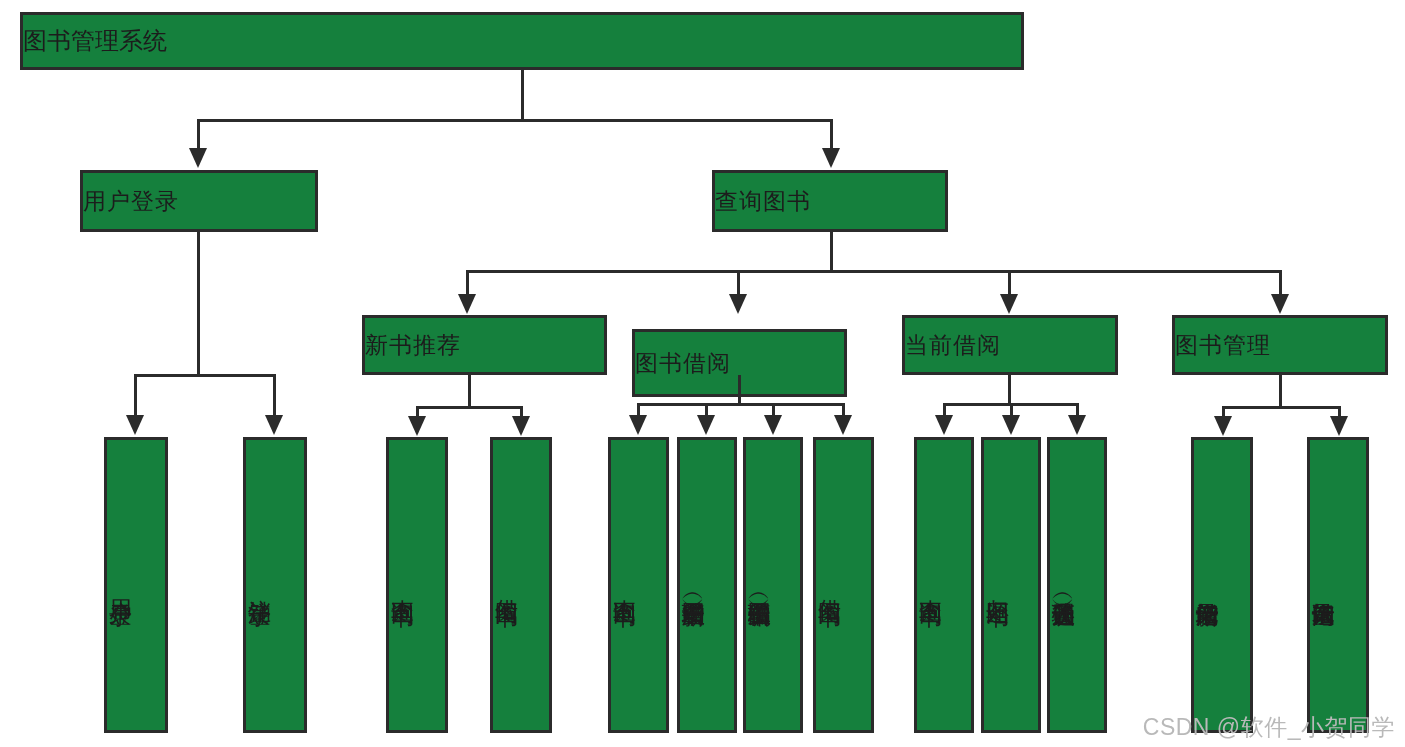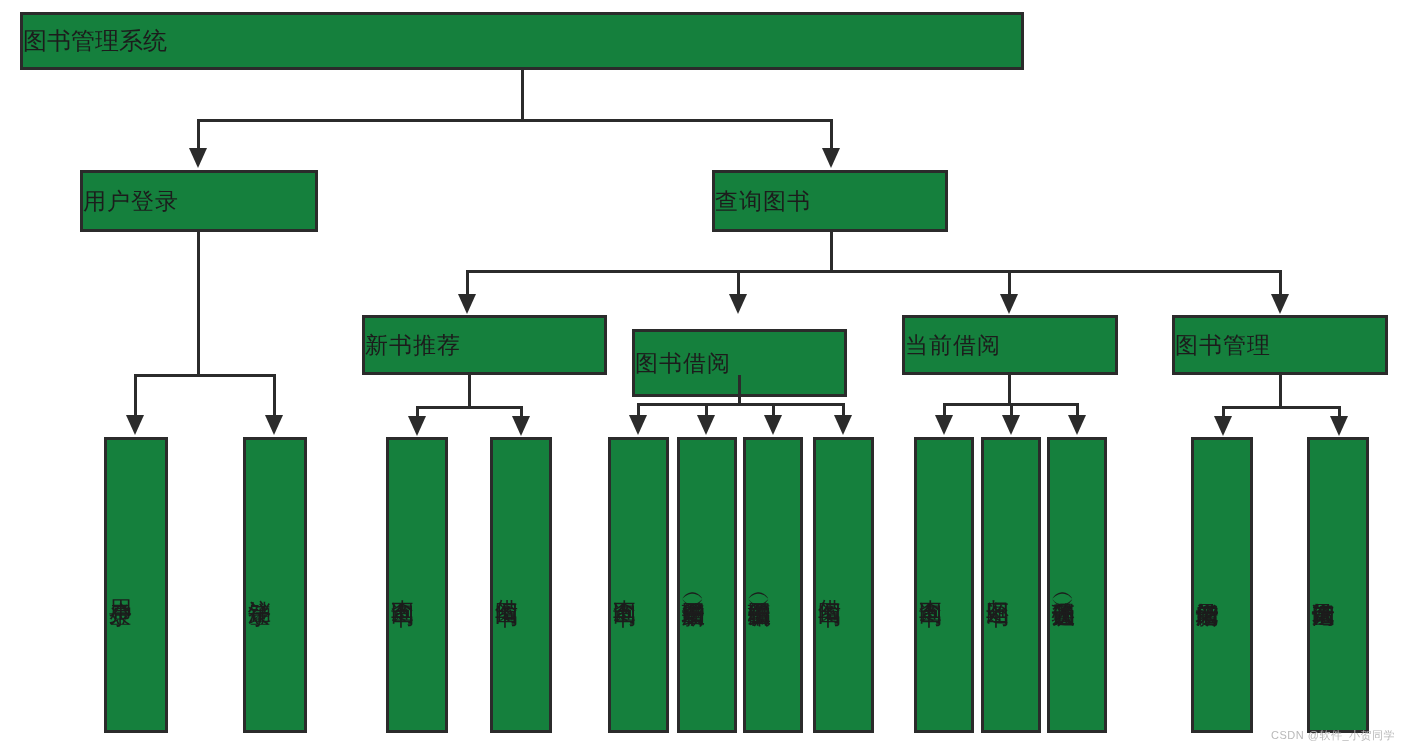--- a/index.html
+++ b/index.html
@@ -61,21 +61,21 @@
     width: 0;
     height: 0;
     border-left: 9px solid transparent;
     border-right: 9px solid transparent;
     border-top: 20px solid #2b2b2b;
   }
   .watermark {
     position: absolute;
     right: 10px;
     bottom: 4px;
-    font-size: 11px;
+    font-size: 23px;
     color: #b9b9b9;
     white-space: nowrap;
     letter-spacing: 0.5px;
   }
 </style>
 </head>
 <body>
 
 <div id="canvas">
 

